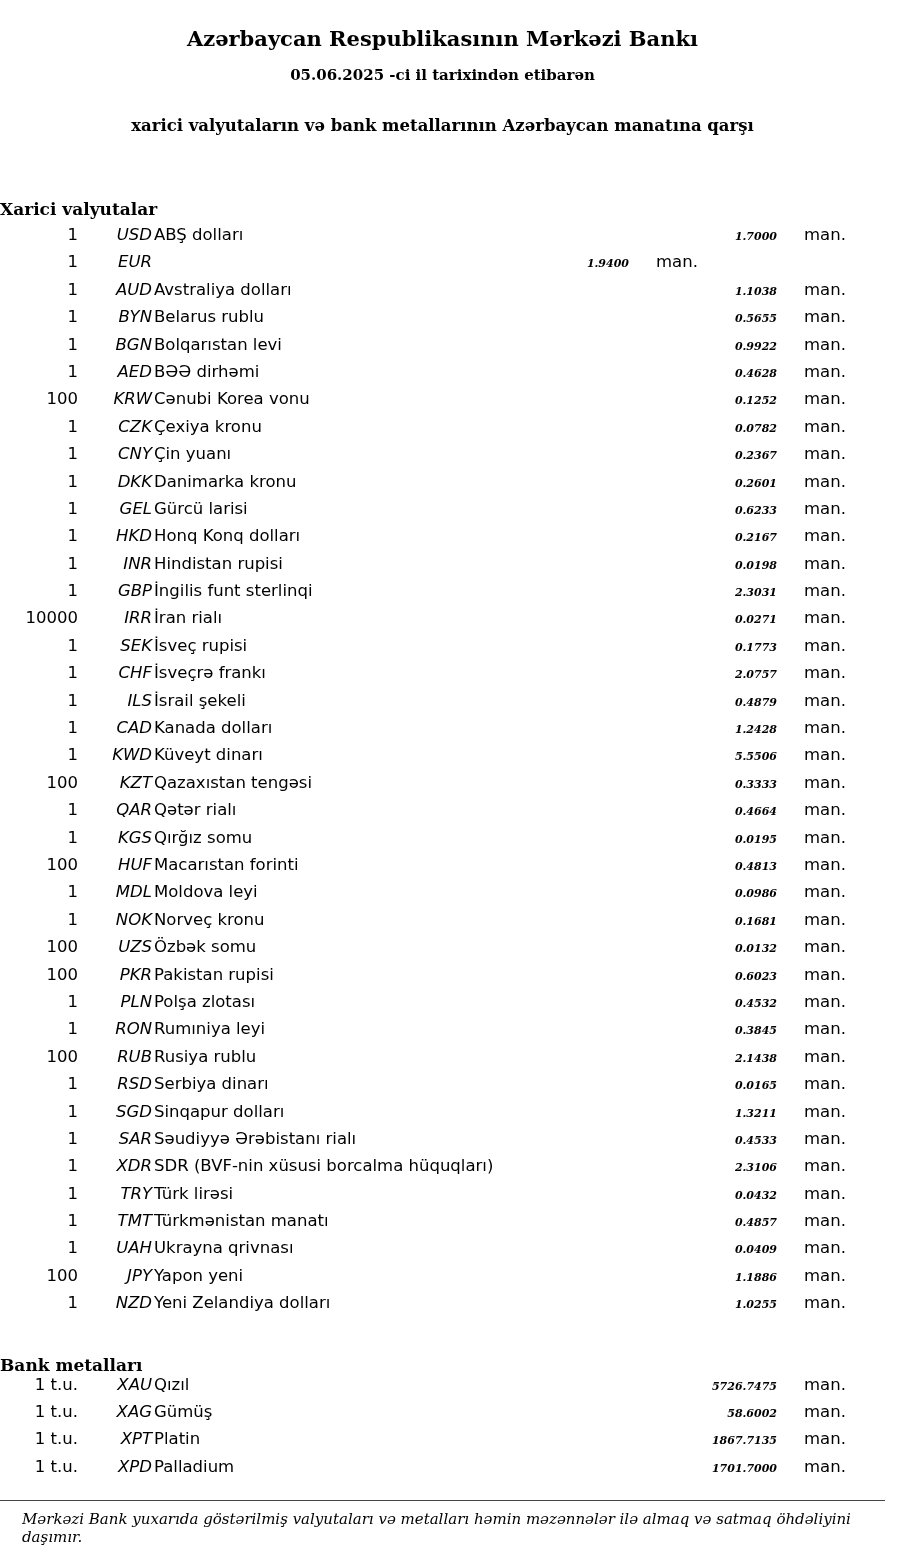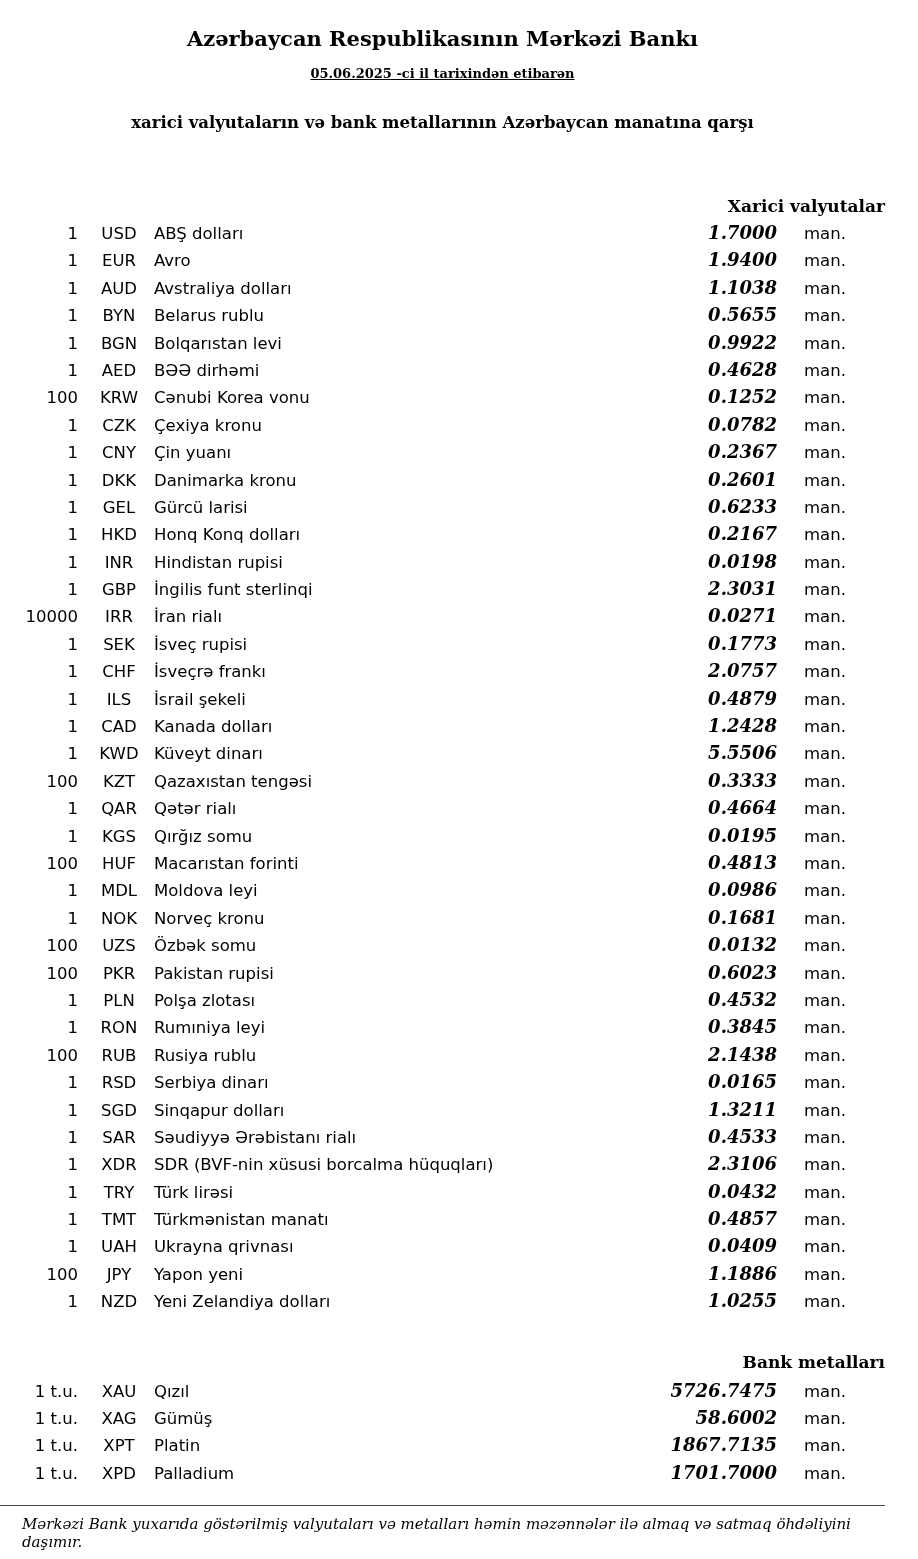--- a/index.html
+++ b/index.html
@@ -9,49 +9,49 @@
     height: 1559px;
     font-family: "DejaVu Sans", sans-serif;
     color: #000000;
     position: relative;
     overflow: hidden;
   }
   .page { width: 885px; height: 1559px; display: flex; flex-direction: column; }
 
   .doc-header { text-align: center; padding-top: 26px; font-family: "DejaVu Serif", serif; }
   .doc-title { font-size: 21px; font-weight: bold; }
-  .doc-date { font-size: 13px; font-weight: bold; margin-top: 15px; text-decoration: underline; }
+  .doc-date { font-size: 15px; font-weight: bold; margin-top: 15px; }
   .doc-subtitle { font-size: 16.5px; font-weight: bold; margin-top: 32px; }
 
   .section-title {
-    text-align: right;
+    text-align: left;
     font-family: "DejaVu Serif", serif;
     font-size: 17px;
     font-weight: bold;
   }
   .section-title.currencies { margin-top: 64px; margin-bottom: 6px; }
-  .section-title.metals { margin-top: 34px; margin-bottom: 8px; }
+  .section-title.metals { margin-top: 34px; }
 
   .rows { padding-left: 20px; padding-right: 46px; }
   .rate-row {
     display: grid;
     grid-template-columns: 66px 66px 1fr 148px 62px;
     align-items: baseline;
     height: 27.4px;
     font-size: 16.5px;
   }
   .cell-qty  { text-align: right; padding-right: 8px; white-space: nowrap; }
-  .cell-code { text-align: center; white-space: nowrap; }
+  .cell-code { text-align: right; white-space: nowrap; font-style: italic; }
   .cell-name { text-align: left; padding-left: 2px; white-space: nowrap; }
   .cell-rate {
     text-align: right;
     font-family: "DejaVu Serif", serif;
     font-style: italic;
     font-weight: bold;
-    font-size: 18px;
+    font-size: 11px;
     white-space: nowrap;
   }
   .cell-unit { text-align: left; padding-left: 27px; white-space: nowrap; }
 
   .spacer { flex: 1 1 auto; }
 
   .doc-footer {
     border-top: 1px solid #444444;
     padding: 9px 0 14px 22px;
     font-family: "DejaVu Serif", serif;
@@ -77,21 +77,20 @@
       <div class="rate-row">
         <span class="cell-qty">1</span>
         <span class="cell-code">USD</span>
         <span class="cell-name">ABŞ dolları</span>
         <span class="cell-rate">1.7000</span>
         <span class="cell-unit">man.</span>
       </div>
       <div class="rate-row">
         <span class="cell-qty">1</span>
         <span class="cell-code">EUR</span>
-        <span class="cell-name">Avro</span>
         <span class="cell-rate">1.9400</span>
         <span class="cell-unit">man.</span>
       </div>
       <div class="rate-row">
         <span class="cell-qty">1</span>
         <span class="cell-code">AUD</span>
         <span class="cell-name">Avstraliya dolları</span>
         <span class="cell-rate">1.1038</span>
         <span class="cell-unit">man.</span>
       </div>

